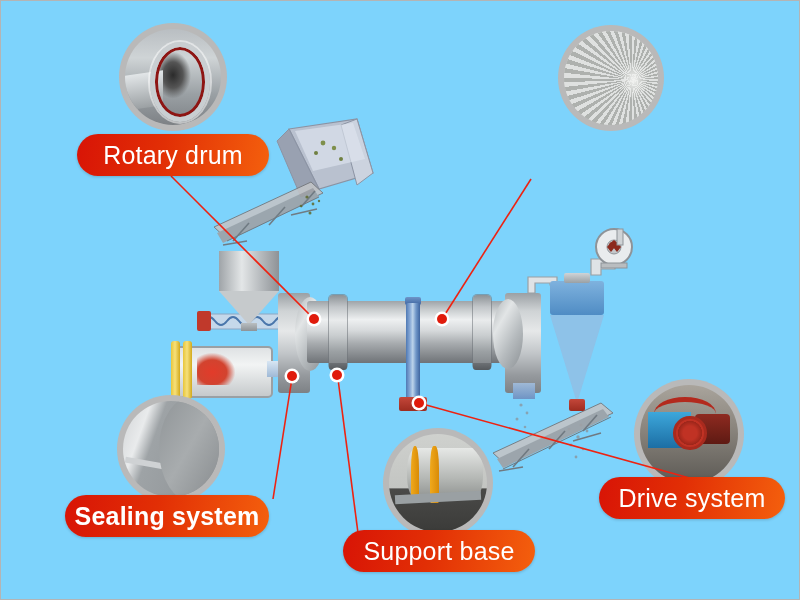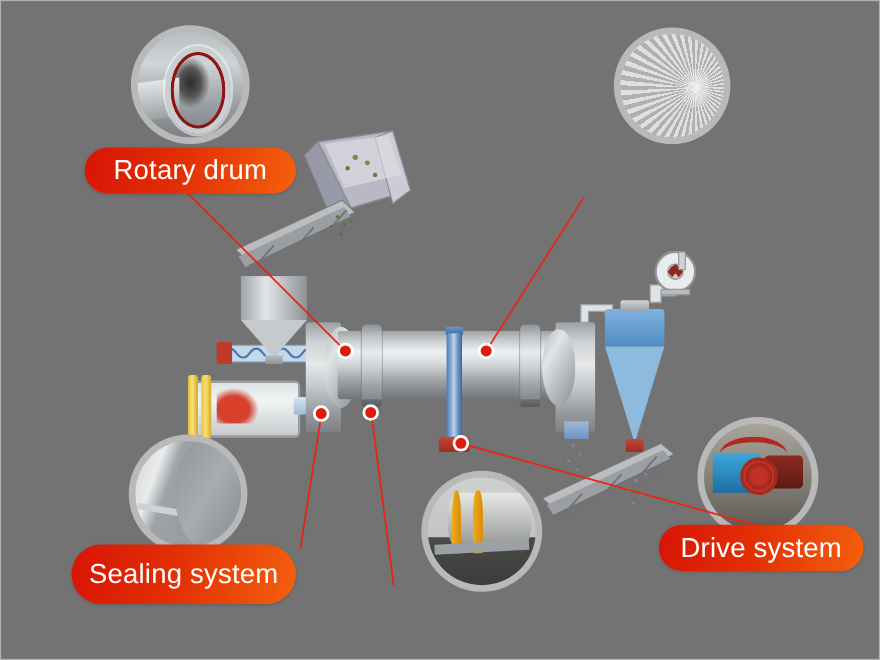--- a/index.html
+++ b/index.html
@@ -5,21 +5,21 @@
   html,body{margin:0;padding:0;}
   body{
     width:800px;height:600px;
     background:#ffffff;
     font-family:"Liberation Sans", sans-serif;
     overflow:hidden;
   }
   #stage{
     position:relative;
     width:800px;height:600px;
-    background:#737373;
+    background:#7dd3fc;
     box-sizing:border-box;
     border:1px solid #b4b4b4;
     overflow:hidden;
   }
   .layer{position:absolute;left:0;top:0;width:800px;height:600px;}
   svg.layer{pointer-events:none;}
 
   
   .pill{
     position:absolute;
@@ -418,18 +418,19 @@
           <div class="box"></div>
           <div class="motor"></div>
           <div class="wheel"></div>
     </div>
       </div>
   </div>
 
   <div class="pill" style="left:76px;top:133px;width:192px;height:42px;">Rotary drum</div>
 
 
-  <div class="pill" style="left:64px;top:494px;width:204px;height:54px;">Sealing system</div>
-
+  <div class="pill" style="left:64px;top:494px;width:204px;height:42px;font-weight:bold;">Sealing system</div>
+
+  <div class="pill" style="left:342px;top:529px;width:192px;height:42px;">Support base</div>
 
   <div class="pill" style="left:598px;top:476px;width:186px;height:42px;">Drive system</div>
 
 </div>
 
 </body></html>

